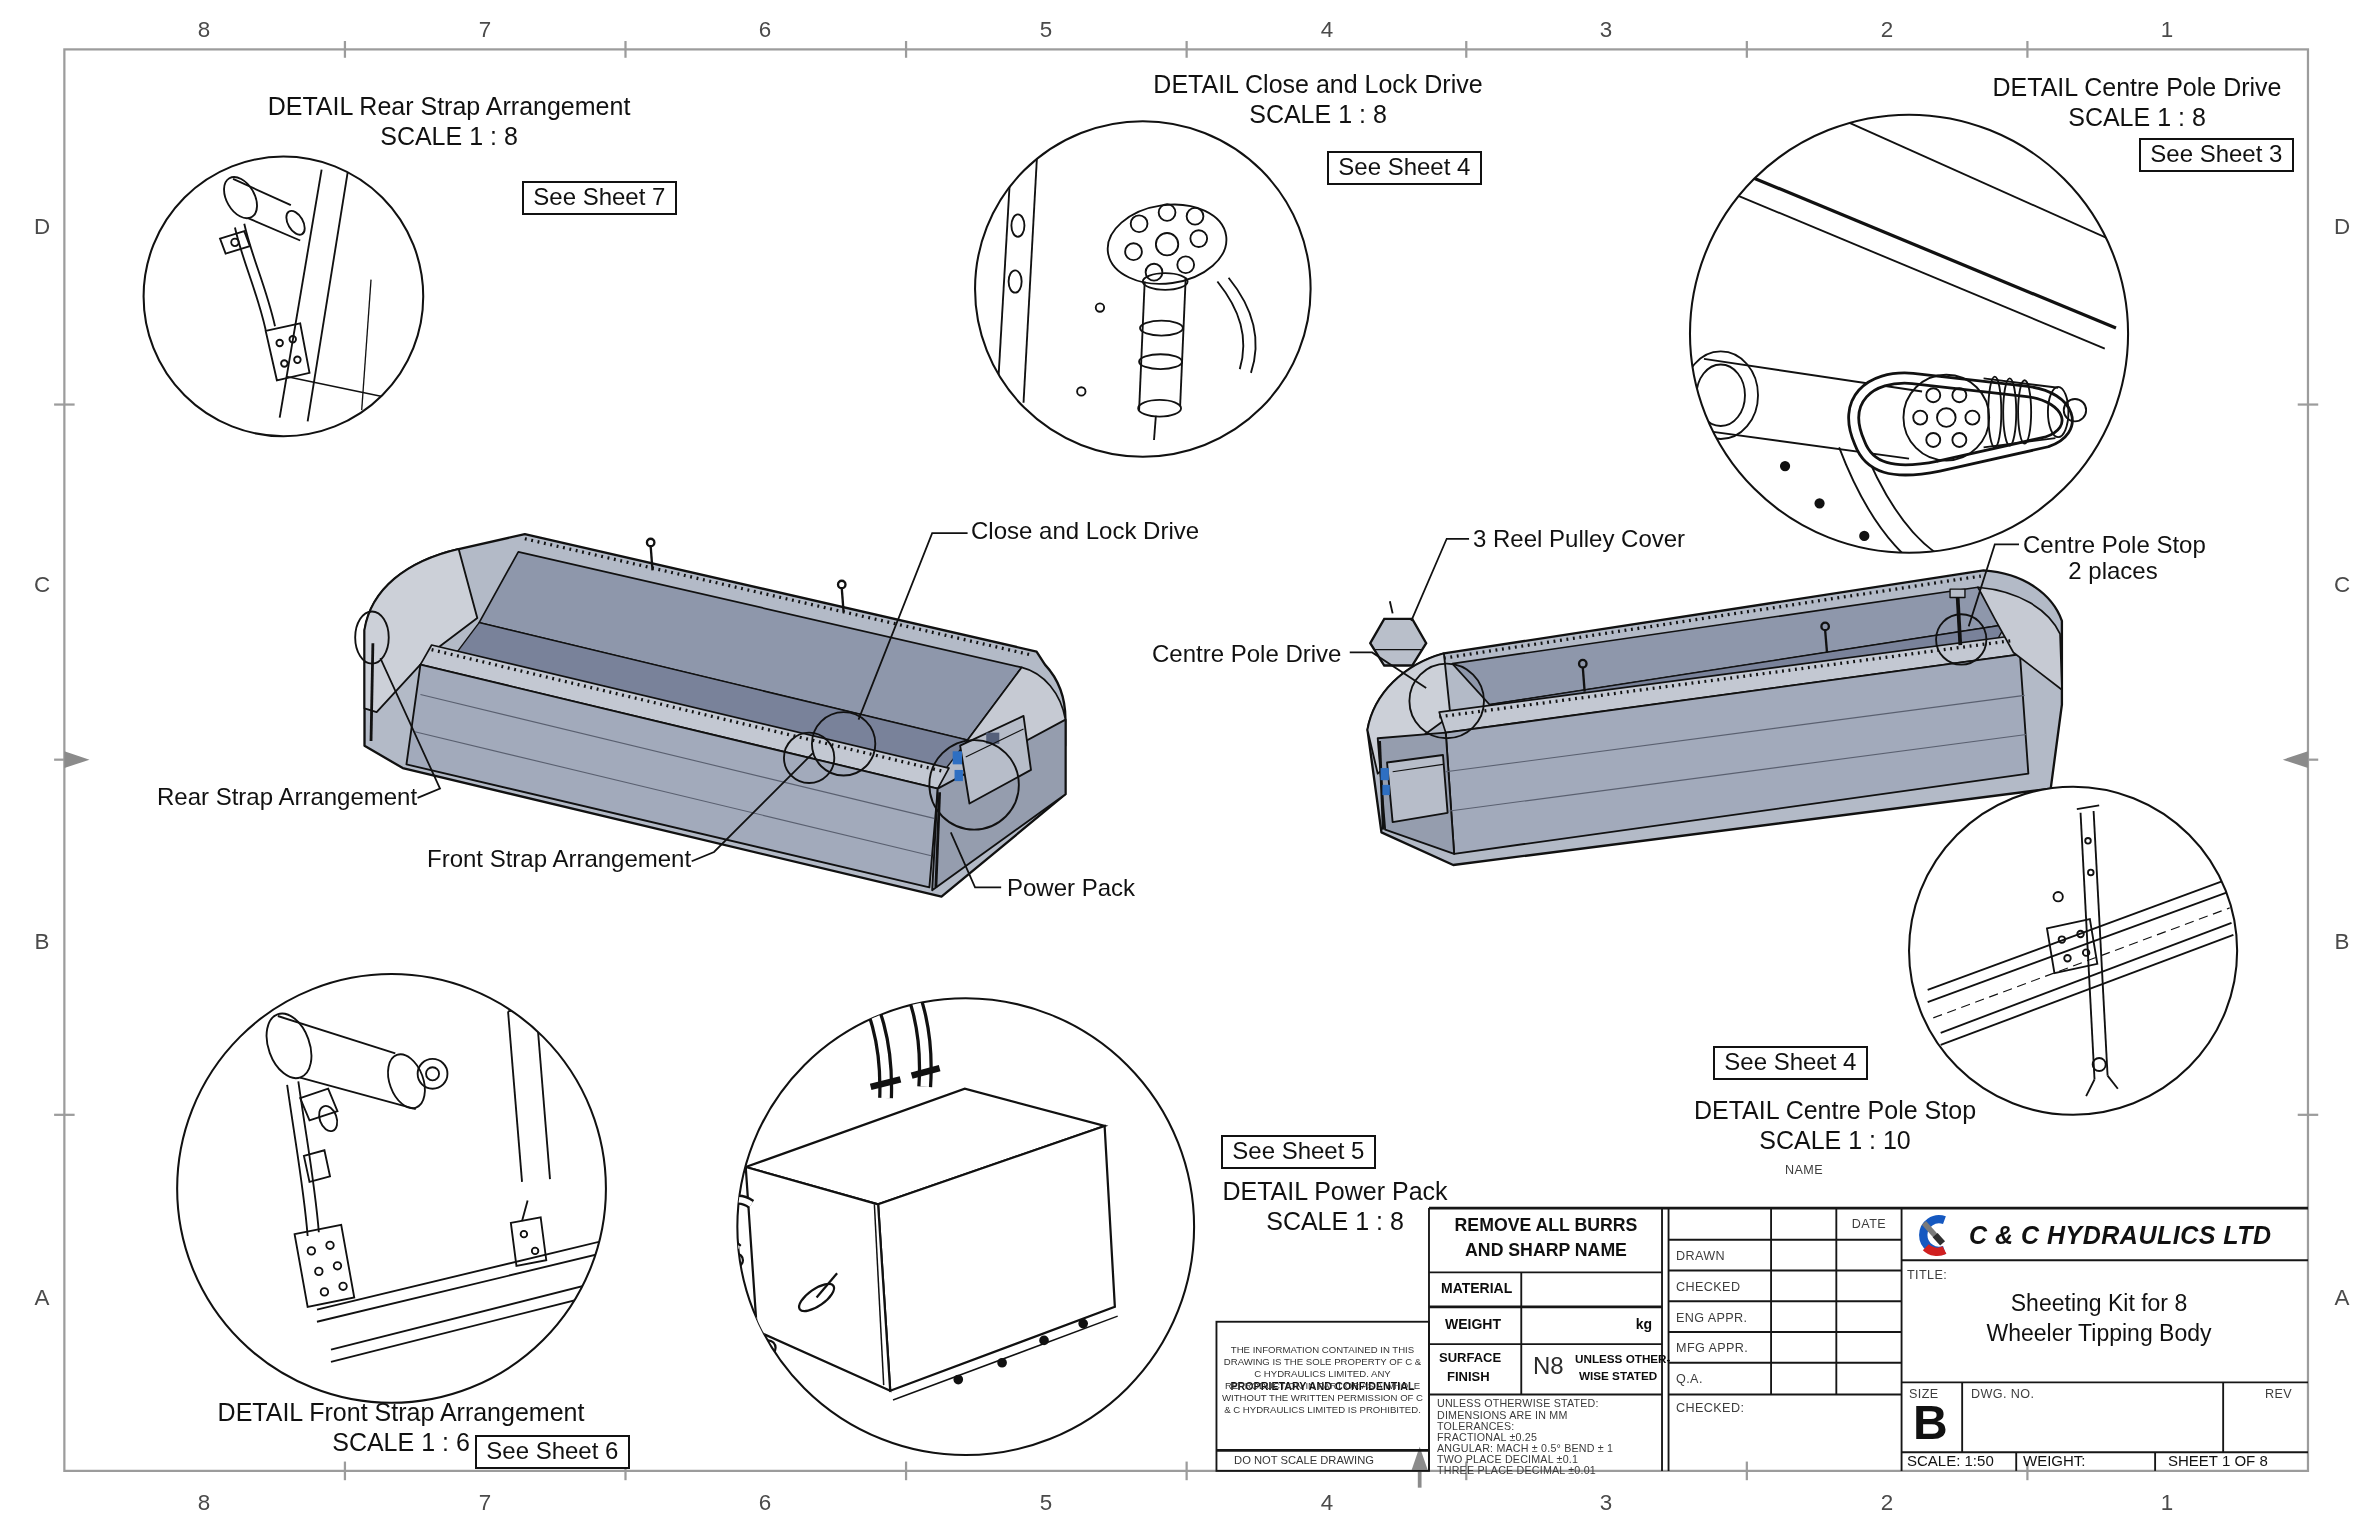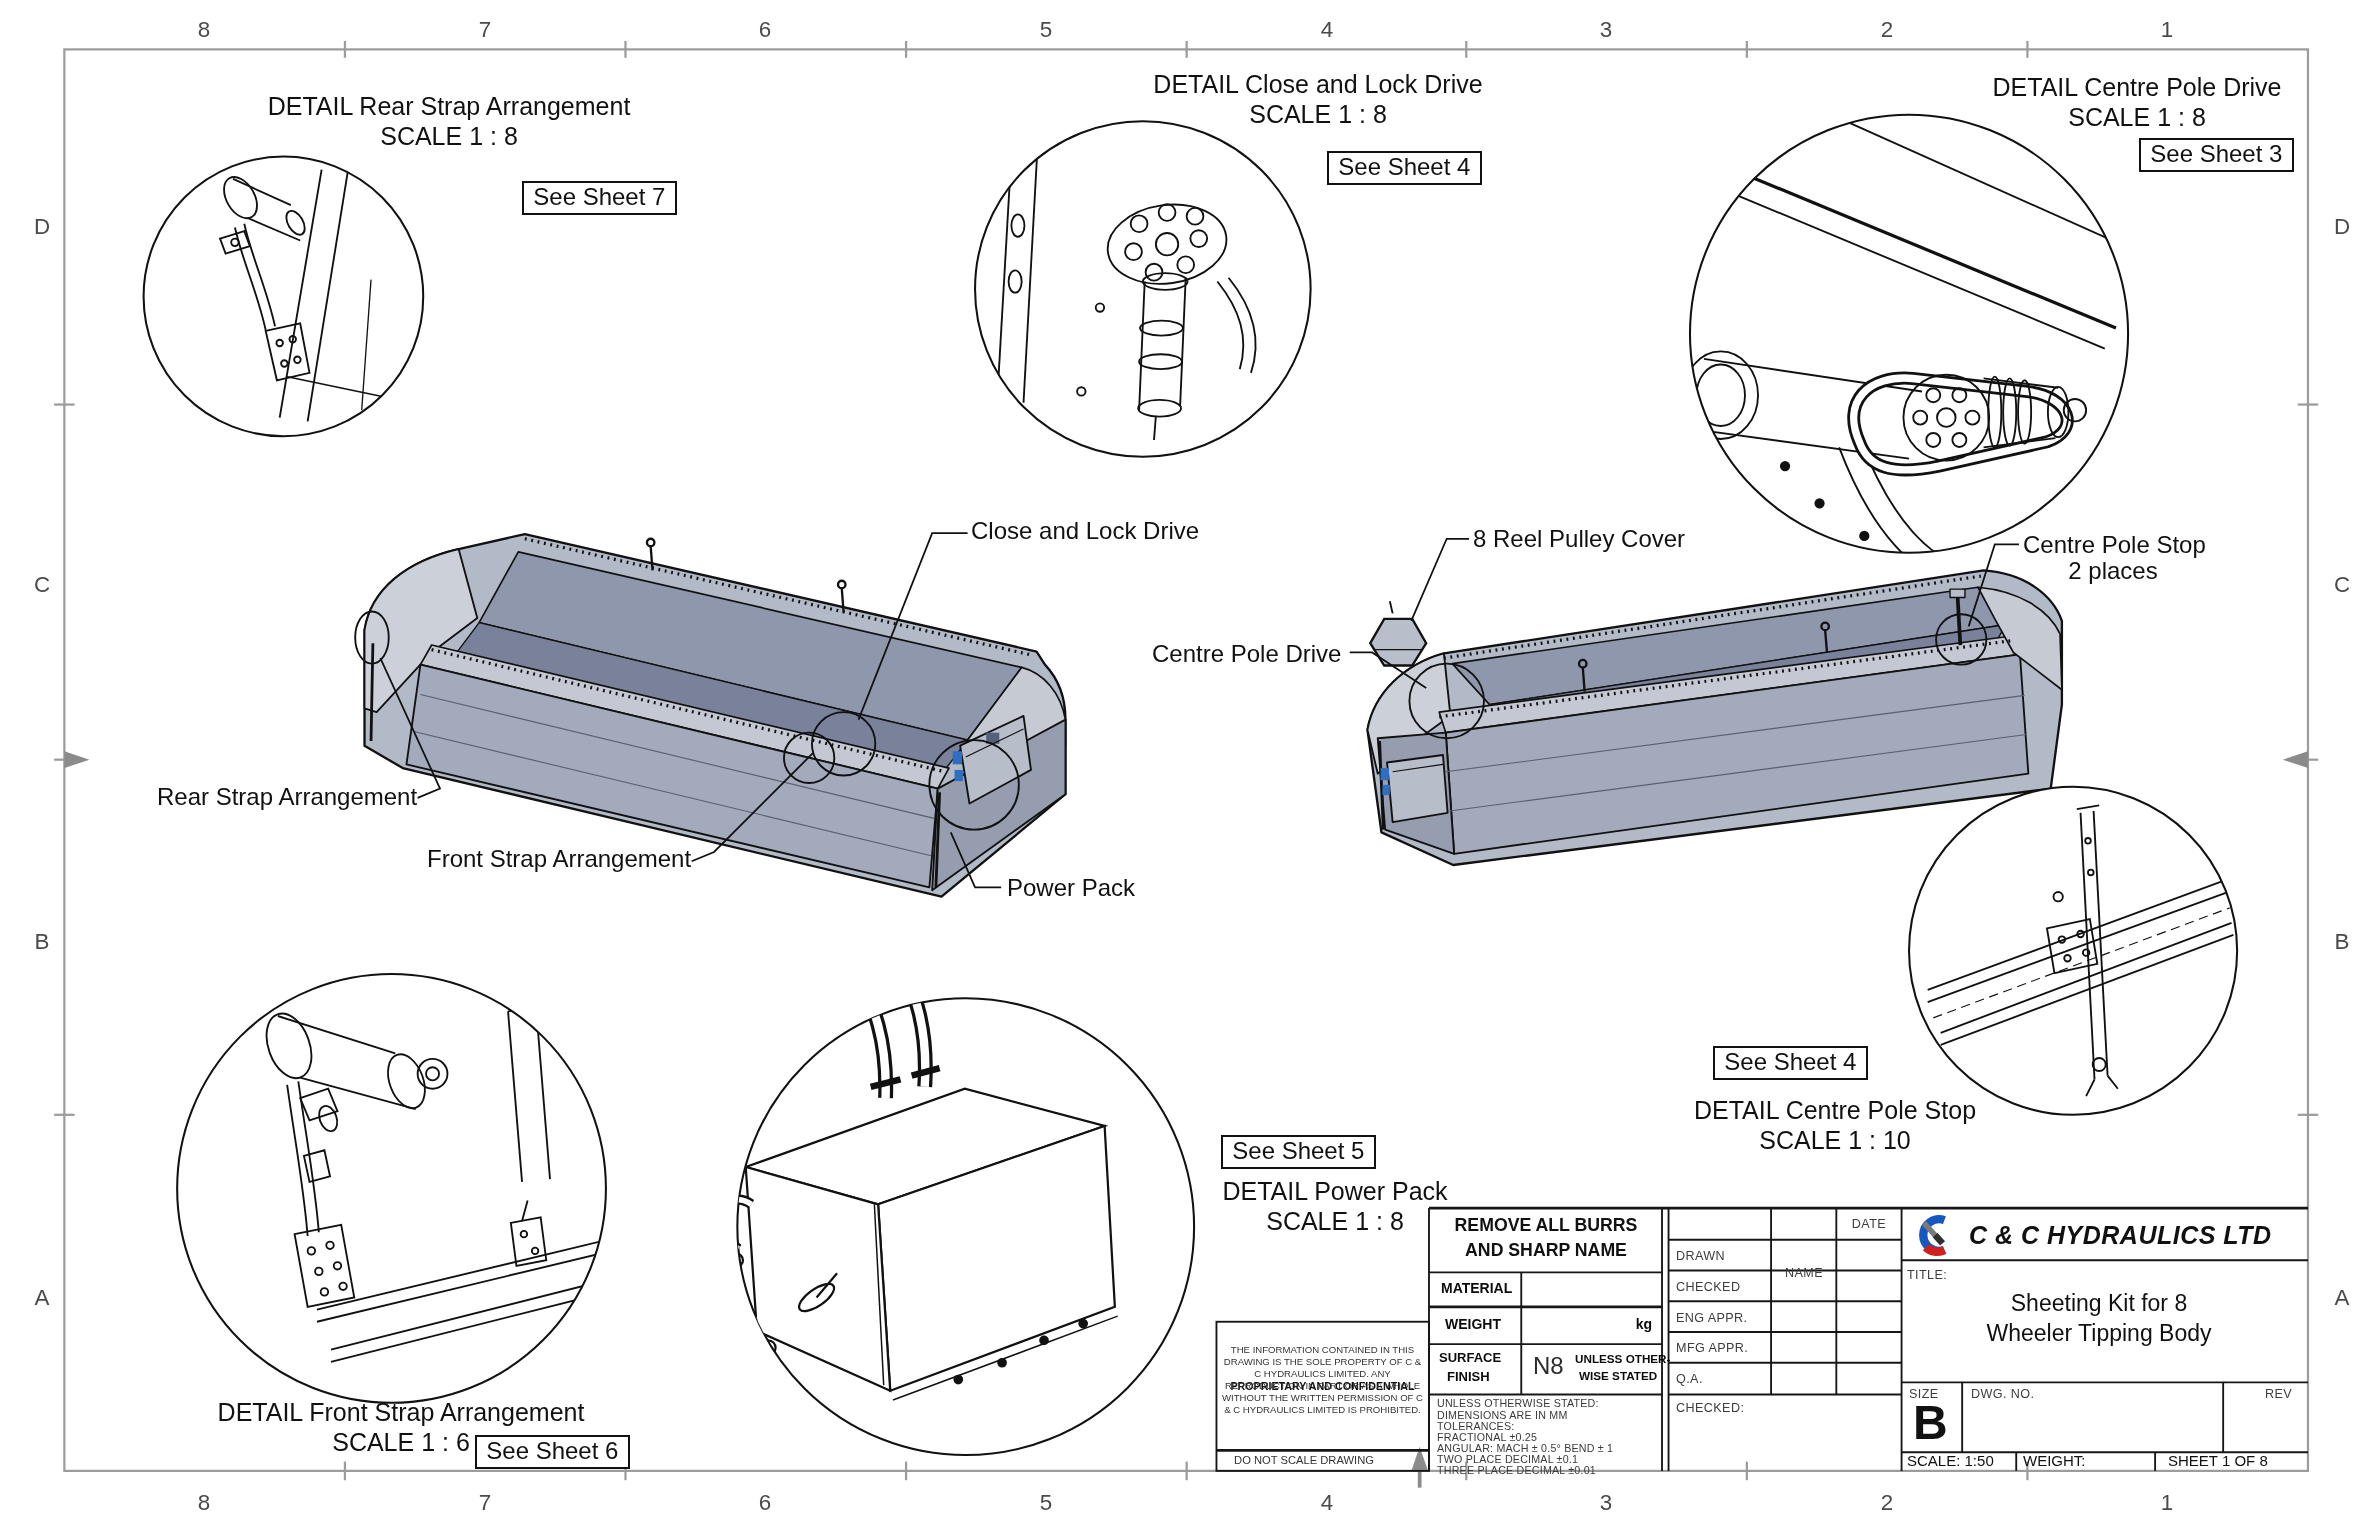--- a/index.html
+++ b/index.html
@@ -420,21 +420,21 @@
 <div class="dt" style="left:1835px;top:1126px">SCALE 1 : 10</div>
 
 <div class="dt" style="left:401px;top:1398px">DETAIL Front Strap Arrangement</div>
 <div class="dt" style="left:401px;top:1428px">SCALE 1 : 6</div>
 <div class="sheetref" style="left:475px;top:1435px">See Sheet 6</div>
 
 <div class="lbl" style="left:971px;top:517px">Close and Lock Drive</div>
 <div class="lbl" style="left:157px;top:783px">Rear Strap Arrangement</div>
 <div class="lbl" style="left:427px;top:845px">Front Strap Arrangement</div>
 <div class="lbl" style="left:1007px;top:874px">Power Pack</div>
-<div class="lbl" style="left:1473px;top:525px">8 Reel Pulley Cover</div>
+<div class="lbl" style="left:1473px;top:525px">3 Reel Pulley Cover</div>
 <div class="lbl" style="left:1152px;top:640px">Centre Pole Drive</div>
 <div class="lbl" style="left:2023px;top:531px">Centre Pole Stop</div>
 <div class="lbl ctr" style="left:2113px;top:557px">2 places</div>
 
 <div class="prop" style="left:1223px;top:1380px;width:199px;font-size:10.7px;font-weight:700;color:#111">PROPRIETARY AND CONFIDENTIAL</div>
 <div class="prop" style="left:1221px;top:1344px;width:203px;font-size:9.6px;line-height:12px">THE INFORMATION CONTAINED IN THIS DRAWING IS THE SOLE PROPERTY OF C &amp; C HYDRAULICS LIMITED. ANY REPRODUCTION IN PART OR AS A WHOLE WITHOUT THE WRITTEN PERMISSION OF C &amp; C HYDRAULICS LIMITED IS PROHIBITED.</div>
 <div class="prop" style="left:1217px;top:1454px;width:174px;font-size:11.2px">DO NOT SCALE DRAWING</div>
 
 <div class="lbl ctr" style="left:1546px;top:1215px;font-size:17.7px;font-weight:600">REMOVE ALL BURRS</div>
 <div class="lbl ctr" style="left:1546px;top:1240px;font-size:17.7px;font-weight:600">AND SHARP NAME</div>
@@ -449,21 +449,21 @@
 <div class="tbbold" style="left:1579px;top:1369px;font-size:11.7px">WISE STATED</div>
 
 <div class="tol" style="left:1437px;top:1398px">UNLESS OTHERWISE STATED:</div>
 <div class="tol" style="left:1437px;top:1410px">DIMENSIONS ARE IN MM</div>
 <div class="tol" style="left:1437px;top:1421px">TOLERANCES:</div>
 <div class="tol" style="left:1437px;top:1432px">FRACTIONAL ±0.25</div>
 <div class="tol" style="left:1437px;top:1443px">ANGULAR: MACH ± 0.5°  BEND ± 1</div>
 <div class="tol" style="left:1437px;top:1454px">TWO PLACE DECIMAL    ±0.1</div>
 <div class="tol" style="left:1437px;top:1465px">THREE PLACE DECIMAL  ±0.01</div>
 
-<div class="tbsmall" style="left:1804px;top:1266px;transform:translateX(-50%)">NAME</div>
+<div class="tbsmall" style="left:1804px;top:1163px;transform:translateX(-50%)">NAME</div>
 <div class="tbsmall" style="left:1869px;top:1217px;transform:translateX(-50%)">DATE</div>
 <div class="tbsmall" style="left:1676px;top:1249px">DRAWN</div>
 <div class="tbsmall" style="left:1676px;top:1280px">CHECKED</div>
 <div class="tbsmall" style="left:1676px;top:1311px">ENG APPR.</div>
 <div class="tbsmall" style="left:1676px;top:1341px">MFG APPR.</div>
 <div class="tbsmall" style="left:1676px;top:1372px">Q.A.</div>
 <div class="tbsmall" style="left:1676px;top:1401px">CHECKED:</div>
 
 <div class="lbl" style="left:1969px;top:1221px;font-size:25px;font-weight:700;font-style:italic;letter-spacing:0.5px">C &amp; C HYDRAULICS LTD</div>
 <div class="tbsmall" style="left:1907px;top:1268px">TITLE:</div>

